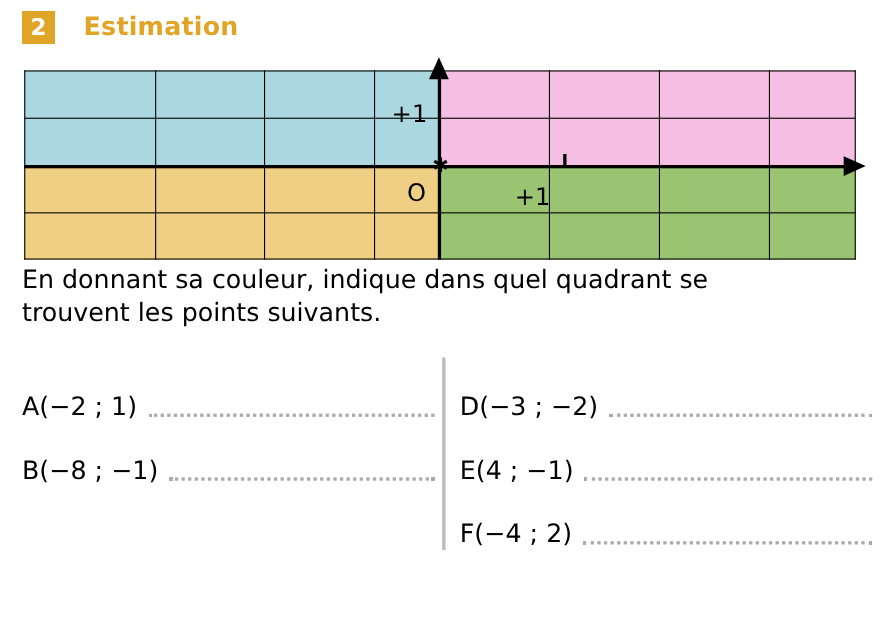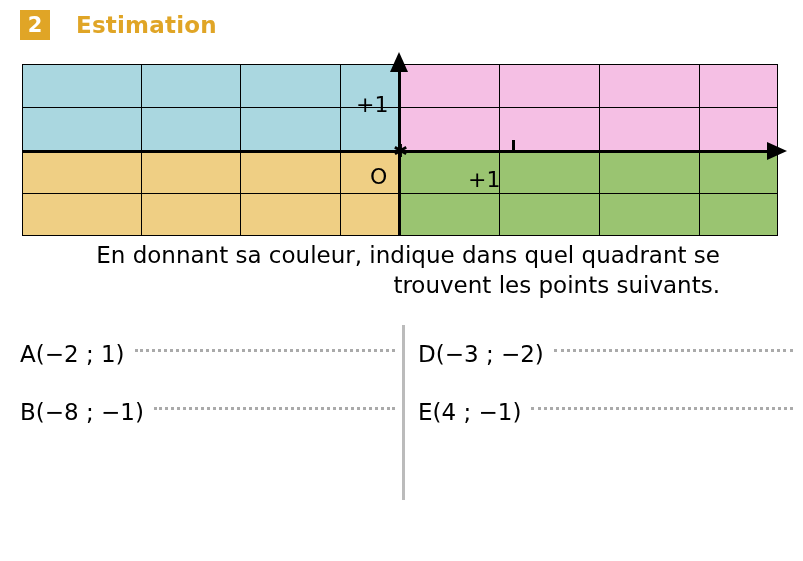--- a/index.html
+++ b/index.html
@@ -147,21 +147,20 @@
   }
 
   
   .instruction {
     position: absolute;
     left: 20px;
     top: 240px;
     width: 700px;
     font-size: 23px;
     line-height: 30px;
-    text-align: right;
   }
 
   
   .answers {
     position: absolute;
     left: 20px;
     top: 325px;
     width: 770px;
     height: 175px;
   }
@@ -176,21 +175,21 @@
   .col {
     position: absolute;
     top: 0;
     width: 375px;
   }
   .col-left  { left: 0; }
   .col-right { left: 398px; }
 
   .answer-row {
     display: flex;
-    align-items: center;
+    align-items: flex-end;
     height: 58px;
   }
   .answer-label {
     font-size: 23px;
     white-space: nowrap;
   }
   .dots {
     flex: 1;
     margin-left: 10px;
     border-bottom: 3px dotted #aaaaaa;
@@ -263,16 +262,20 @@
 
     <div class="col col-right">
       <div class="answer-row">
         <span class="answer-label">D(−3 ; −2)</span>
         <span class="dots"></span>
       </div>
       <div class="answer-row">
         <span class="answer-label">E(4 ; −1)</span>
         <span class="dots"></span>
       </div>
+      <div class="answer-row">
+        <span class="answer-label">F(−4 ; 2)</span>
+        <span class="dots"></span>
+      </div>
     </div>
   </div>
 
 </div>
 
 </body></html>

